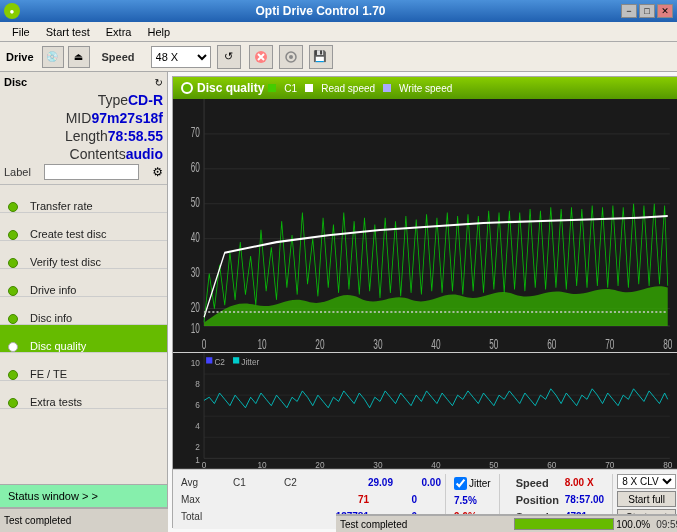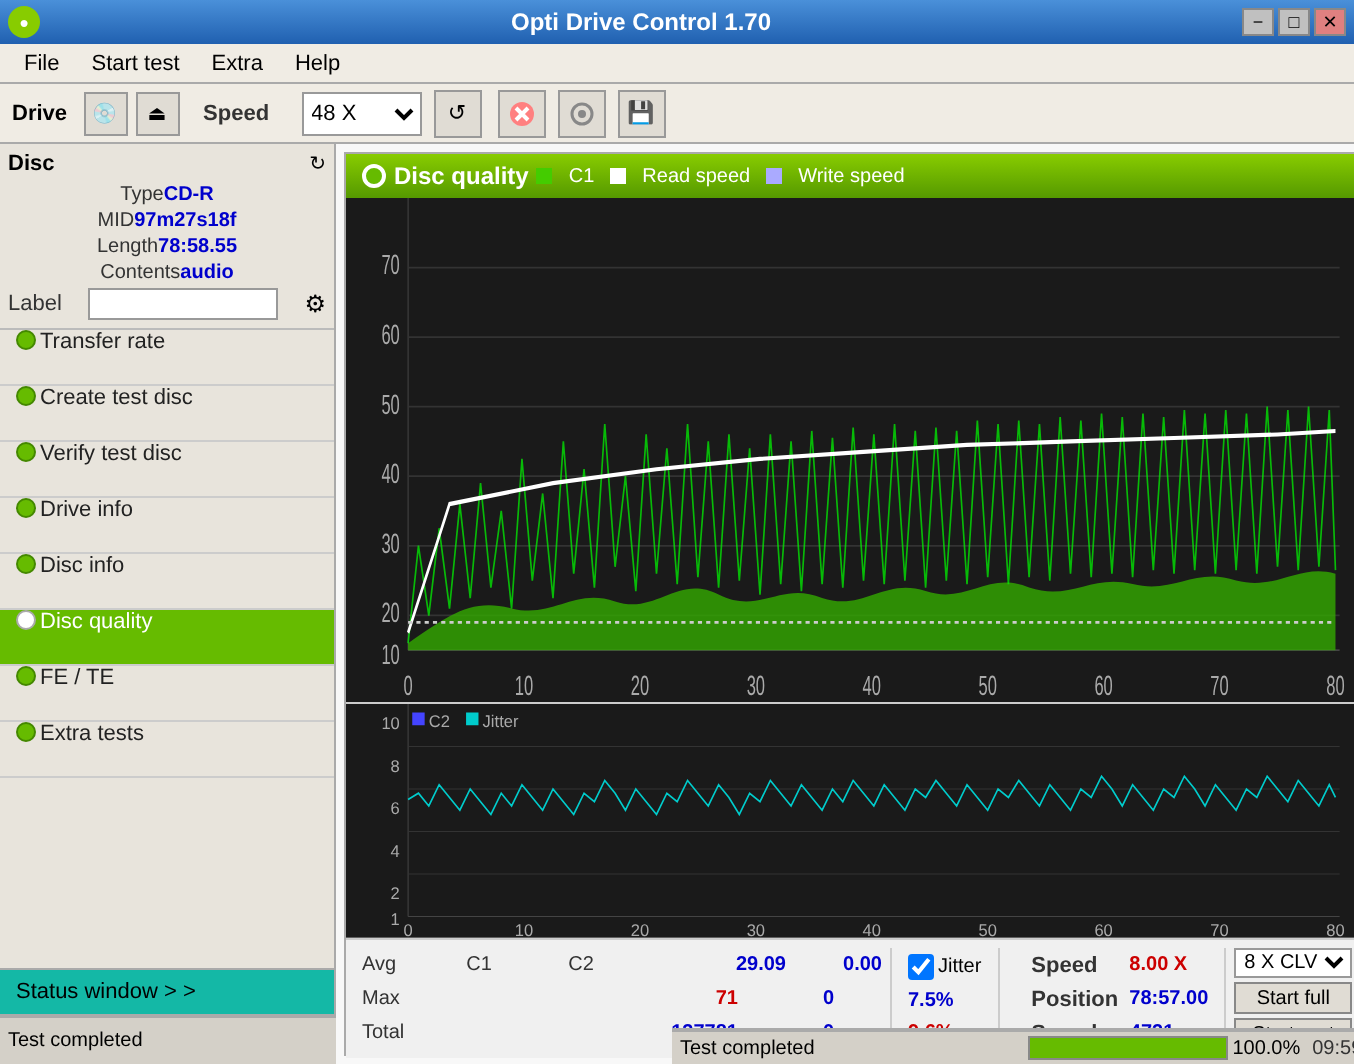--- a/index.html
+++ b/index.html
@@ -75,46 +75,46 @@
       border-bottom: 1px solid #bbb;
     }
     .disc-panel-header {
       display: flex;
       justify-content: space-between;
       align-items: center;
       margin-bottom: 4px;
     }
     .disc-title { font-size: 11px; font-weight: bold; }
     .disc-refresh-btn { font-size: 10px; cursor: pointer; }
-    .disc-row { display: flex; justify-content: center; margin-bottom: 2px; font-size: 10px; }
+    .disc-row { display: flex; justify-content: flex-end; margin-bottom: 2px; font-size: 14px; }
     .disc-key { color: #333; }
     .disc-val { color: #0000cc; font-weight: bold; }
     .disc-label-row { display: flex; justify-content: space-between; align-items: center; }
     .disc-label-input { border: 1px solid #999; width: 95px; height: 16px; font-size: 10px; }
     .disc-label-gear { cursor: pointer; font-size: 12px; }
 
     
     .nav-items { flex: 1; }
     .nav-item {
       height: 28px;
       display: flex;
-      align-items: flex-start;
+      align-items: flex-end;
       padding: 0 8px;
       cursor: pointer;
       font-size: 11px;
       color: #222;
-      gap: 2px;
+      gap: 12px;
       border-bottom: 1px solid #ccc;
     }
     .nav-item.active { background: #66bb00; color: white; }
     .nav-circle { width: 10px; height: 10px; border-radius: 50%; background: #66bb00; display: inline-block; border: 1px solid #448800; }
     .nav-item.active .nav-circle { background: white; border-color: #ddd; }
     .status-btn {
       height: 24px;
-      background: #14b8a6;
+      background: #86efac;
       border-top: 1px solid #aaa;
       border-bottom: 1px solid #aaa;
       display: flex;
       align-items: center;
       padding: 0 8px;
       font-size: 11px;
       cursor: pointer;
       gap: 4px;
     }
 

